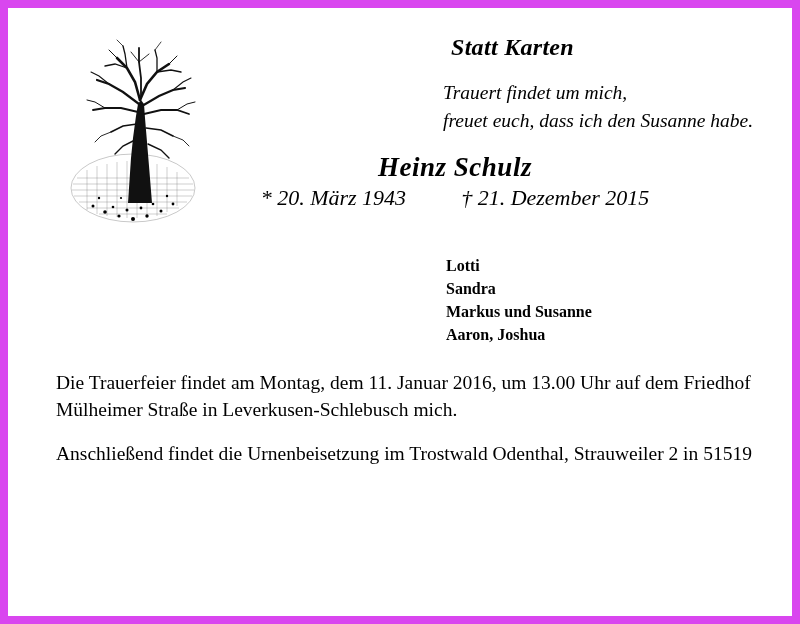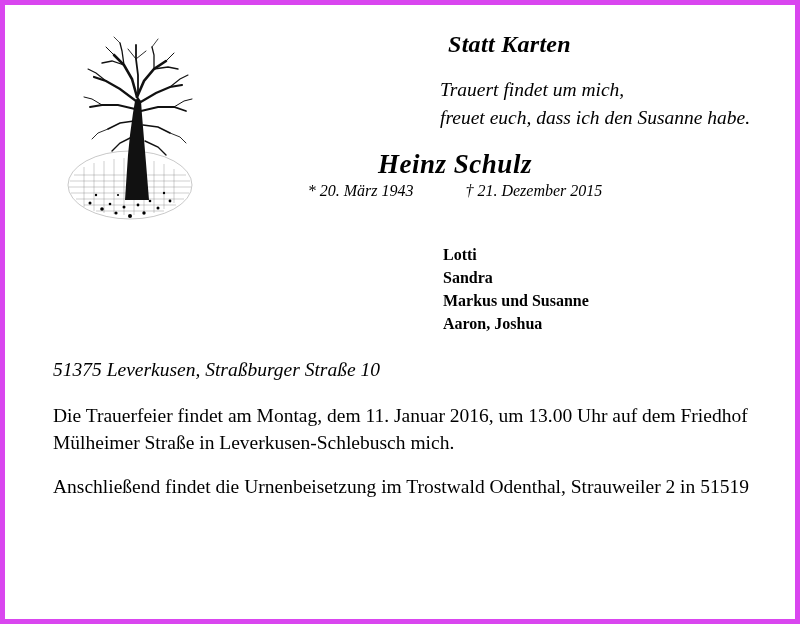--- a/index.html
+++ b/index.html
@@ -12,21 +12,21 @@
     height: 624px;
     font-family: "Liberation Serif", serif;
     color: #000000;
   }
   .obituary {
     position: relative;
     box-sizing: border-box;
     width: 800px;
     height: 624px;
     background: #ffffff;
-    border: 5px solid #d946ef;
+    border: 8px solid #d946ef;
     overflow: hidden;
   }
   .inner {
     position: relative;
     box-sizing: border-box;
     width: 100%;
     height: 100%;
     background: #ffffff;
     padding: 18px 30px 10px 30px;
   }
@@ -67,21 +67,21 @@
     font-style: italic;
     font-weight: bold;
     font-size: 27px;
     text-align: center;
     margin: 18px 0 2px 0;
     padding-left: 110px;
     letter-spacing: 0.5px;
   }
   .dates {
     font-style: italic;
-    font-size: 16px;
+    font-size: 22px;
     text-align: center;
     padding-left: 110px;
     margin-bottom: 22px;
   }
   .dates .gap { display: inline-block; width: 44px; }
 
   
   .tribute {
     font-style: italic;
     font-size: 19.5px;
@@ -221,21 +221,20 @@
     </div>
 
 
     <div class="mourners">
       <div>Lotti</div>
       <div>Sandra</div>
       <div>Markus und Susanne</div>
       <div>Aaron, Joshua</div>
     </div>
 
-    <div class="address">51375 Leverkusen, Straßburger Straße 10</div>
 
     <div class="para">
       <div>Die Trauerfeier findet am Montag, dem 11. Januar 2016, um 13.00 Uhr auf dem Friedhof</div>
       <div>Mülheimer Straße in Leverkusen-Schlebusch mich.</div>
     </div>
 
     <div class="para">
       <div>Anschließend findet die Urnenbeisetzung im Trostwald Odenthal, Strauweiler 2 in 51519</div>
 
     </div>

